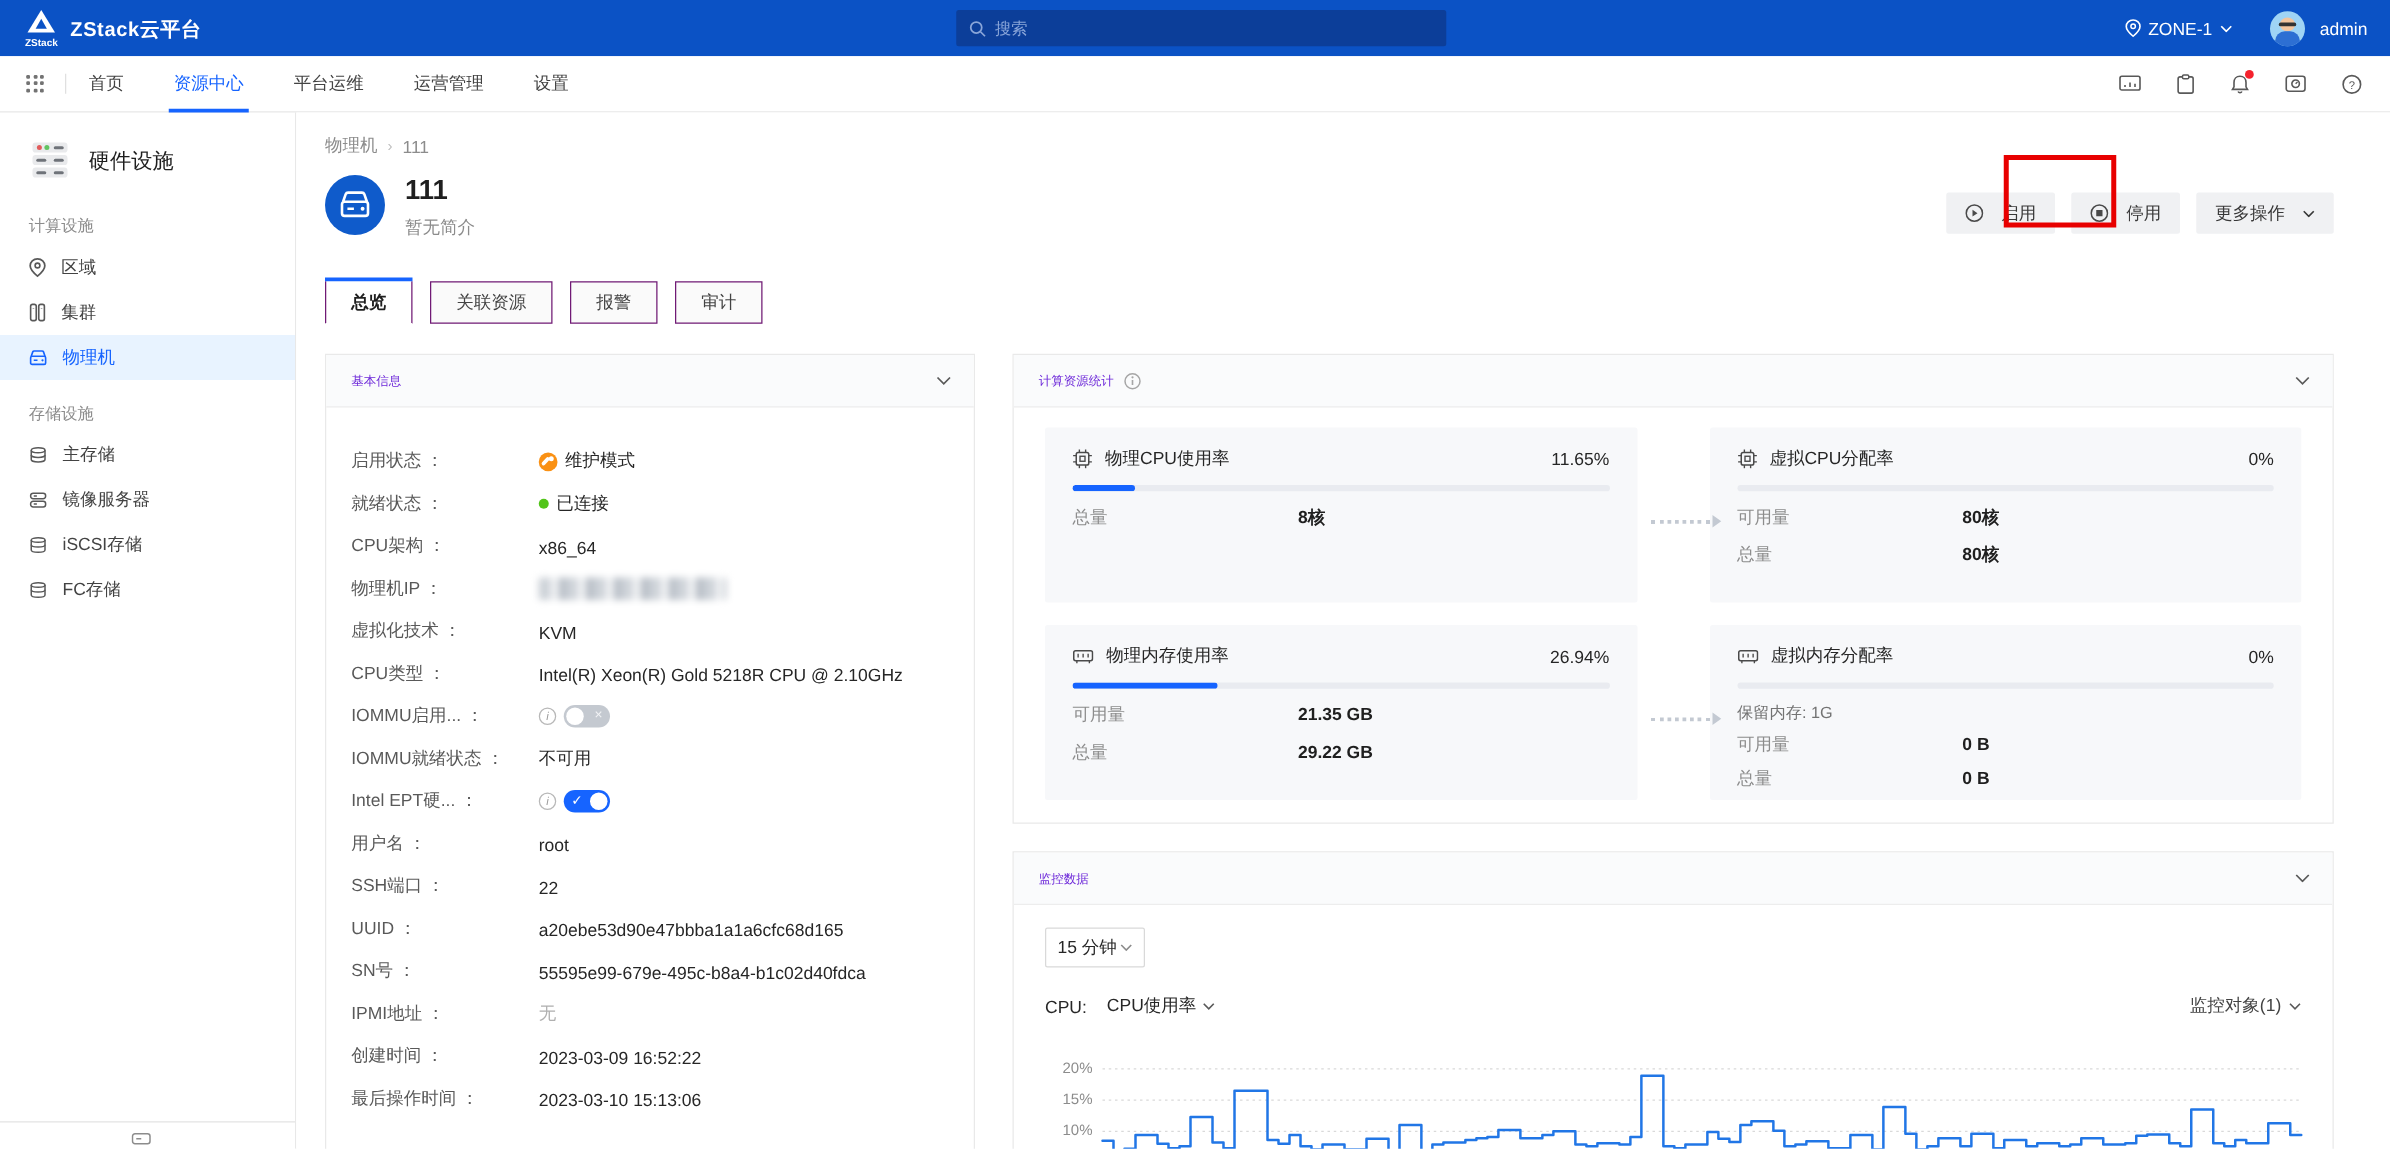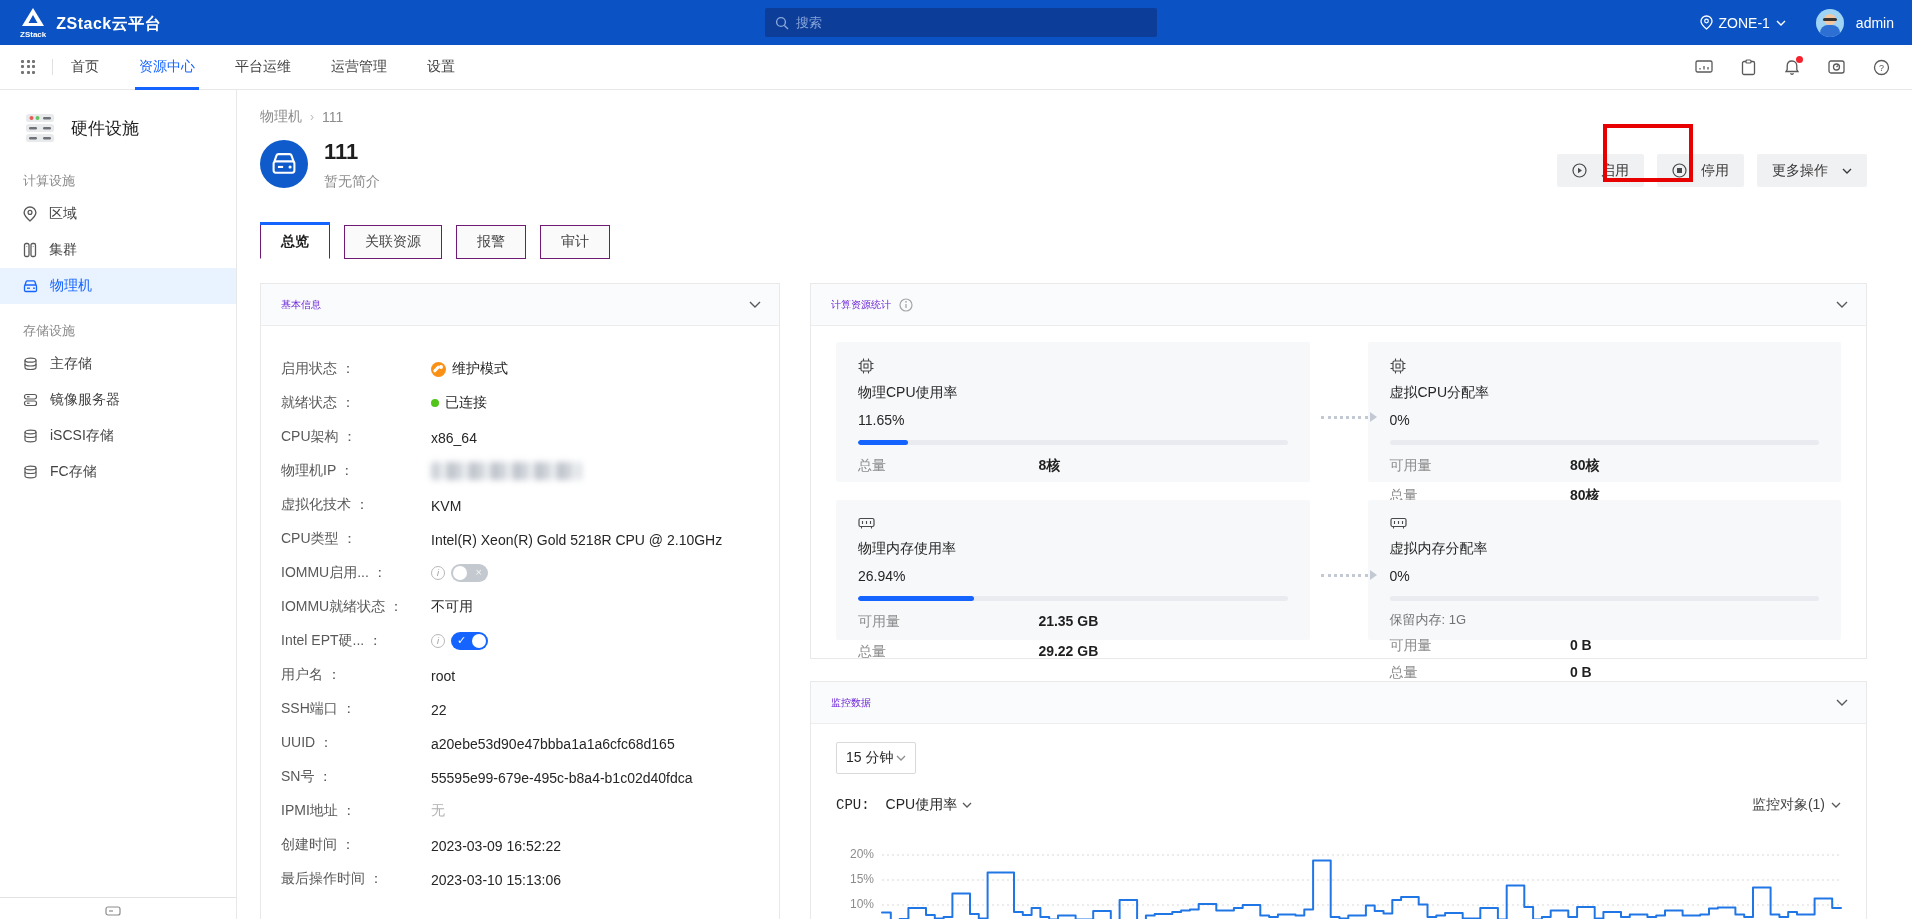--- a/index.html
+++ b/index.html
@@ -103,41 +103,41 @@
   .toggle.on .knob { right:2px; }
   .toggle.on .mark { position:absolute; left:6px; top:2px; color:#fff; font-size:11px; }
   .knob { position:absolute; top:2px; width:14px; height:14px; border-radius:50%; background:#fff; }
   .i-circle { width:14px; height:14px; border-radius:50%; border:1px solid #b8b8b8; color:#9a9a9a; font-size:9px; display:inline-flex;
     align-items:center; justify-content:center; font-style:italic; flex:none; cursor:pointer; }
 
   .right-col { flex:1; display:flex; flex-direction:column; gap:22px; }
   .stats-panel { width:1057px; }
   .stats-grid { padding:16px 25px 18px; display:grid; grid-template-columns:1fr 1fr; column-gap:58px; row-gap:18px; position:relative; }
   .stat-box { background:#f7f8fa; border-radius:2px; padding:16px 22px 18px; height:140px; }
-  .stat-title-row { display:flex; gap:10px;flex-direction:column; }
+  .stat-title-row { display:flex; align-items:center; gap:10px; }
   .stat-title { color:#262626; flex:1; }
   .stat-pct { color:#262626; }
   .stat-ico { color:#4a4a4a; display:flex; }
   .bar-track { height:5px; background:#e9ebf0; border-radius:3px; margin-top:12px; overflow:hidden; }
   .bar-fill { height:100%; background:#1664ff; border-radius:3px; width:0; }
   .stat-note { color:#737373; font-size:13px; margin-top:10px; }
   .stat-row { display:flex; margin-top:12px; }
   .stat-row .sl { color:#8c8c8c; width:42%; }
   .stat-row .sv { color:#1f1f1f; font-weight:bold; }
   .flow-arrow { position:absolute; left:510px; width:56px; display:flex; align-items:center; color:#c3c9d2; }
   .flow-arrow .dots { flex:1; border-top:3px dotted #c3c9d2; margin-right:2px; }
   .flow-arrow .tri { width:0; height:0; border-left:7px solid #c3c9d2; border-top:5px solid transparent; border-bottom:5px solid transparent; }
   .fa1 { top:86px; } .fa2 { top:244px; }
 
   .monitor-panel { width:1057px; height:260px; overflow:hidden; }
   .mon-body { padding:18px 25px 0; }
   .select { width:80px; height:32px; border:1px solid #d9d9d9; border-radius:2px; display:flex; align-items:center;
     justify-content:space-between; padding:0 9px; color:#262626; cursor:pointer; }
   .metric-row { display:flex; align-items:center; margin-top:22px; }
-  .metric-label { color:#262626; margin-right:16px;font-family:Liberation Mono, monospace; }
+  .metric-label { color:#262626; margin-right:16px; }
   .metric-select { display:flex; align-items:center; gap:5px; color:#262626; cursor:pointer; }
   .mon-objects { margin-left:auto; display:flex; align-items:center; gap:6px; color:#434343; cursor:pointer; }
   .chart-wrap { position:relative; margin-top:16px; height:110px; }
   .ytick { position:absolute; left:0; width:38px; text-align:right; color:#8c8c8c; font-size:12px; }
   .yt0 { top:17px; } .yt1 { top:42px; } .yt2 { top:67px; }
   .chart-svg { position:absolute; left:0; top:0; }
 </style>
 </head>
 <body>
 

